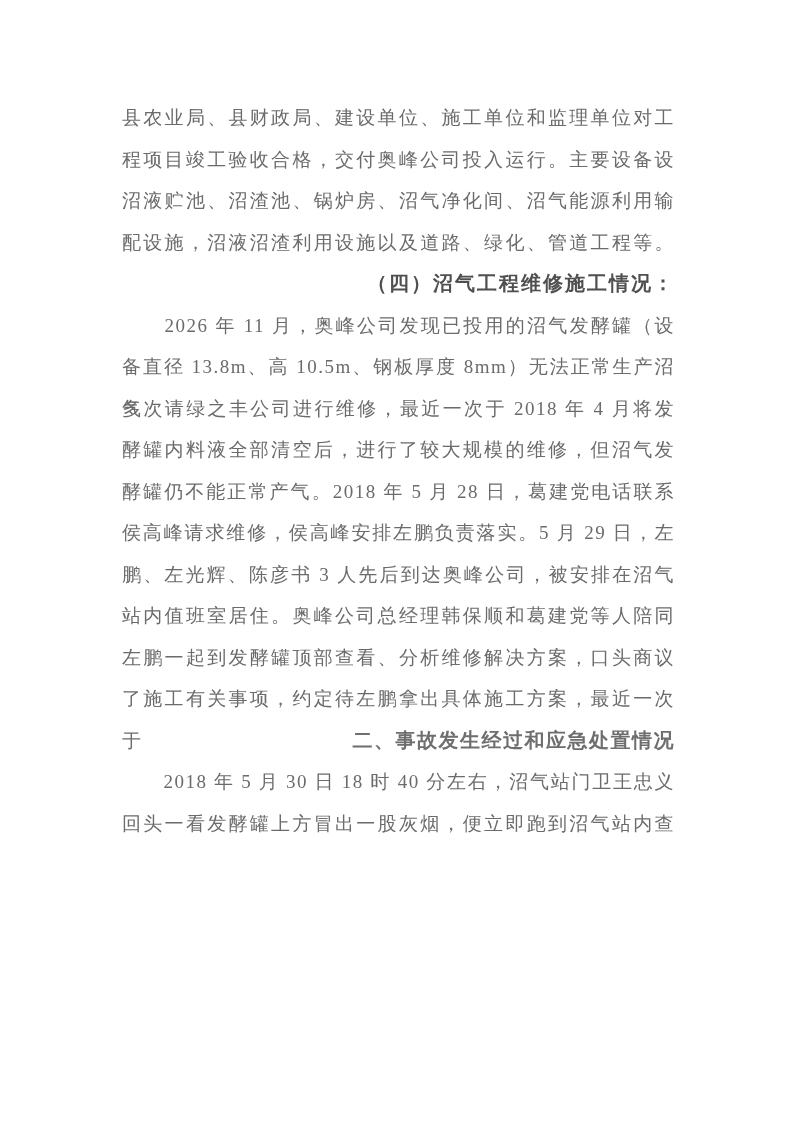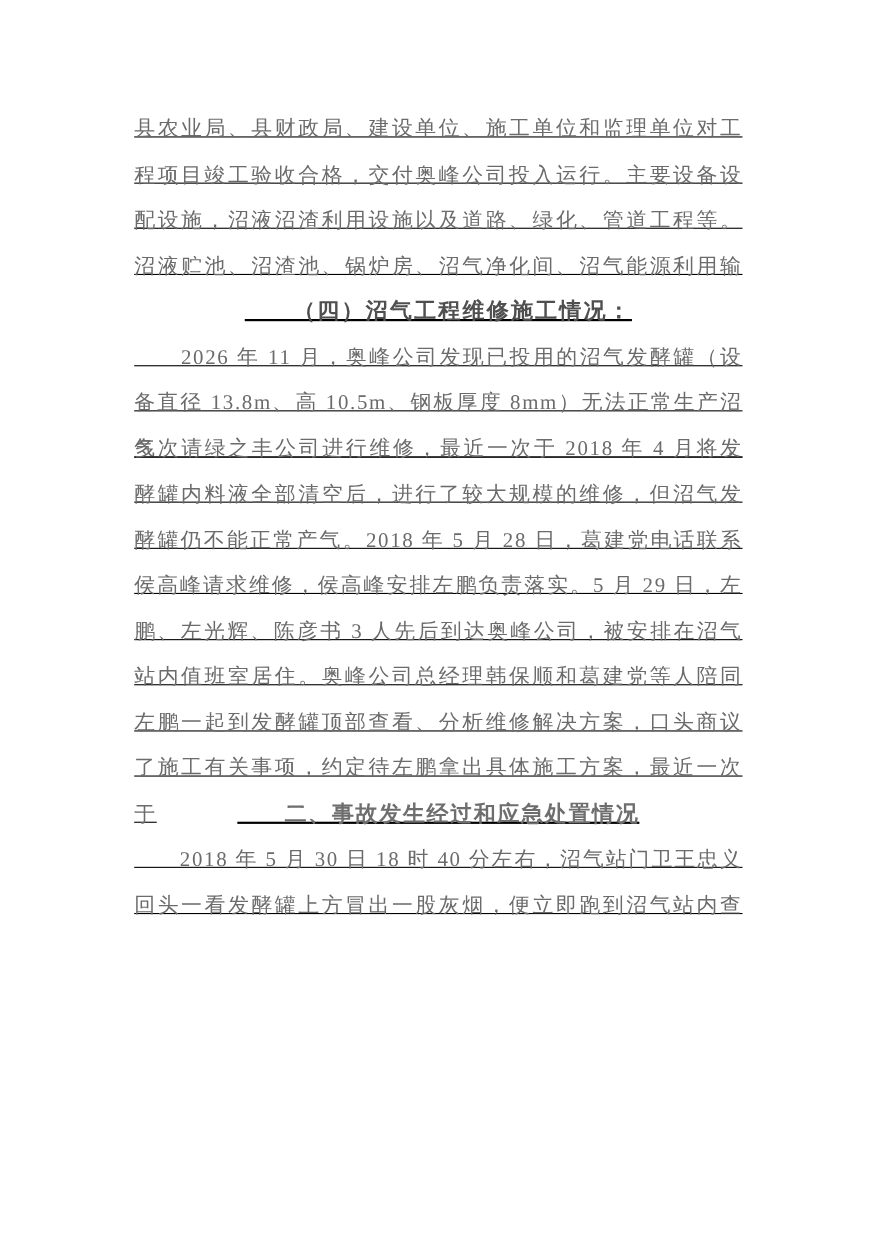--- a/index.html
+++ b/index.html
@@ -19,29 +19,28 @@
     width: 793px;
     height: 1122px;
     background: var(--page-bg);
     overflow: hidden;
   }
   .content {
     position: absolute;
     left: 122px;
     top: 97px;
     width: 553px;
-    text-decoration: underline;
   }
   .line {
     height: 41.5px;
     line-height: 41.5px;
     font-size: 19px;
     letter-spacing: 1.5px;
     color: var(--body-color);
-    text-align: center;
+    text-align: right;
     white-space: normal;
     overflow: visible;
   }
   .line.fill {
     text-align: justify;
     text-align-last: justify;
     text-justify: inter-character;
   }
   .line.h-kai {
     font-weight: bold;
@@ -58,22 +57,22 @@
     font-family: "Liberation Sans", "DejaVu Sans", sans-serif;
   }
 </style>
 </head>
 <body>
 
 <div class="page">
   <div class="content" id="doc-content">
       <div class="line fill">县农业局、县财政局、建设单位、施工单位和监理单位对工</div>
       <div class="line fill">程项目竣工验收合格，交付奥峰公司投入运行。主要设备设</div>
+      <div class="line fill">沼液贮池、沼渣池、锅炉房、沼气净化间、沼气能源利用输</div>
       <div class="line fill">配设施，沼液沼渣利用设施以及道路、绿化、管道工程等。</div>
-      <div class="line fill">沼液贮池、沼渣池、锅炉房、沼气净化间、沼气能源利用输</div>
       <div class="line h-kai">　　（四）沼气工程维修施工情况：</div>
       <div class="line fill">　　2026 年 11 月，奥峰公司发现已投用的沼气发酵罐（设</div>
       <div class="line fill">备直径 13.8m、高 10.5m、钢板厚度 8mm）无法正常生产沼气，</div>
       <div class="line fill">多次请绿之丰公司进行维修，最近一次于 2018 年 4 月将发</div>
       <div class="line fill">酵罐内料液全部清空后，进行了较大规模的维修，但沼气发</div>
       <div class="line fill">酵罐仍不能正常产气。2018 年 5 月 28 日，葛建党电话联系</div>
       <div class="line fill">侯高峰请求维修，侯高峰安排左鹏负责落实。5 月 29 日，左</div>
       <div class="line fill">鹏、左光辉、陈彦书 3 人先后到达奥峰公司，被安排在沼气</div>
       <div class="line fill">站内值班室居住。奥峰公司总经理韩保顺和葛建党等人陪同</div>
       <div class="line fill">左鹏一起到发酵罐顶部查看、分析维修解决方案，口头商议</div>

